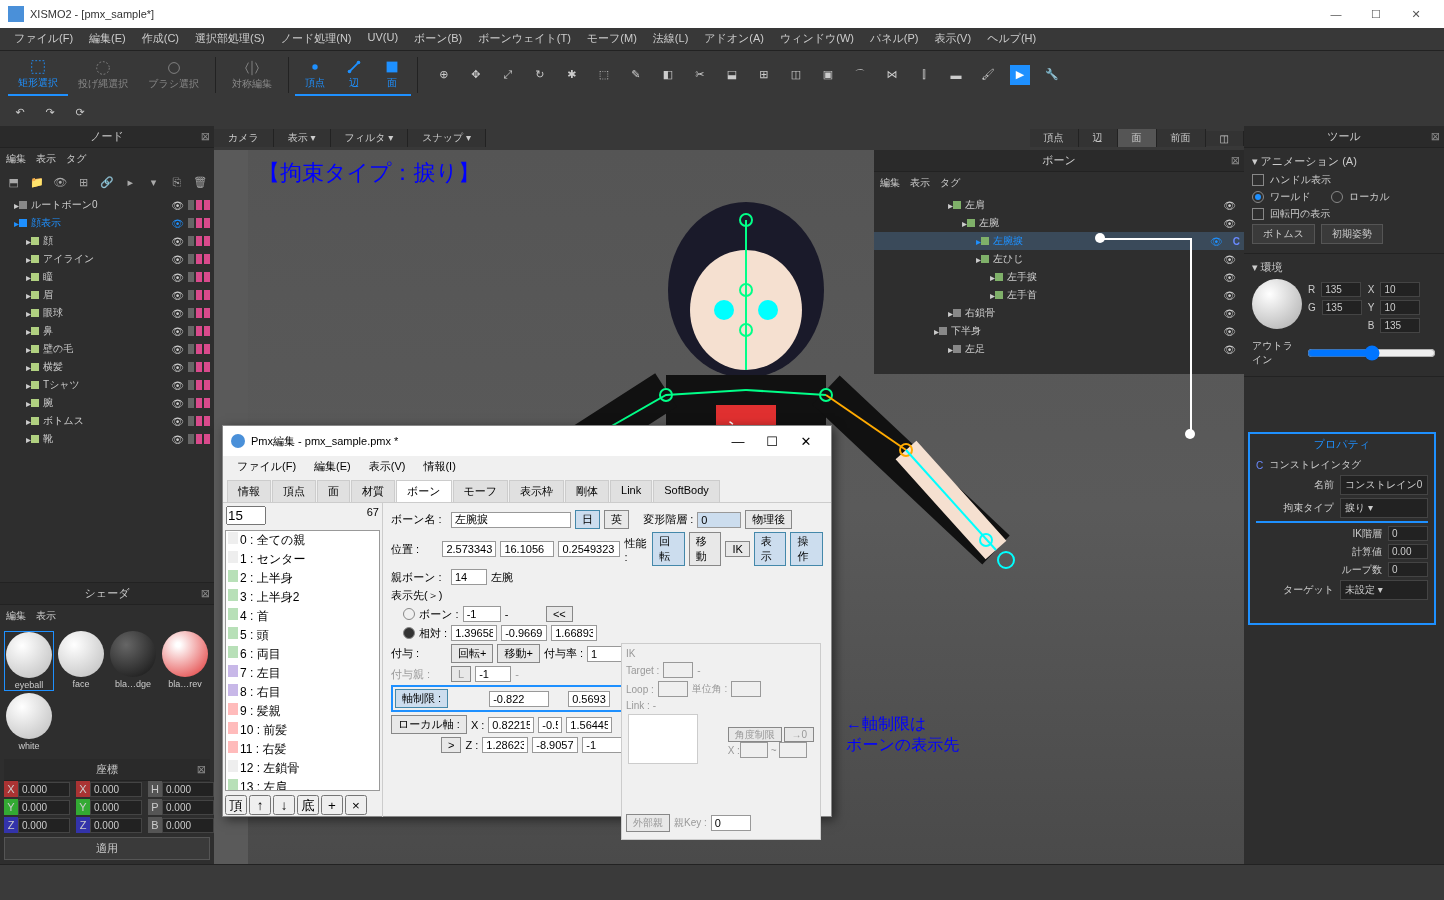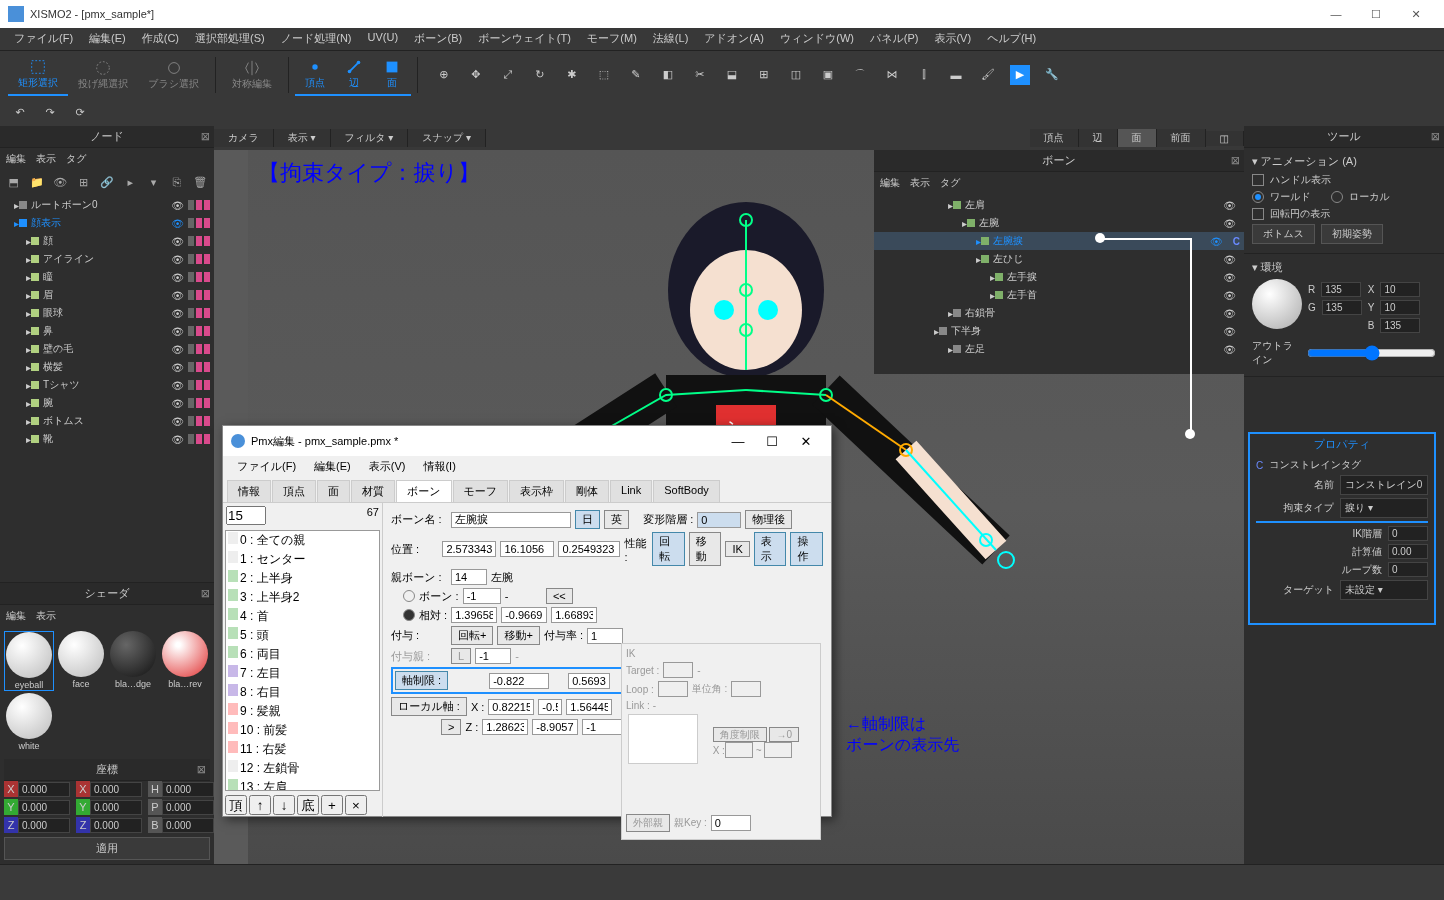--- a/index.html
+++ b/index.html
@@ -642,20 +642,23 @@
           <span class="btn">移動</span>
           <span class="btn">IK</span>
           <span class="btn tog">表示</span>
           <span class="btn tog">操作</span>
         </div>
       <div class="frow">
           <span class="lbl">親ボーン :</span>
           <input type="text" style="width: 36px;" value="14"> 
           <span>左腕</span>
         </div>
+      <div class="frow">
+          <span>表示先(＞)</span>
+        </div>
       <div class="frow" style="padding-left:12px;"><span class="radio"></span> <span>ボーン :</span><input type="text" style="width: 38px;" value="-1"> - &nbsp;&nbsp;&nbsp;&nbsp;&nbsp;&nbsp;&nbsp;&nbsp;&nbsp;&nbsp; <span class="btn">&lt;&lt;</span></div>
       <div class="frow" style="padding-left:12px;">
           <span class="radio" style="background:#333;"></span> 
           <span>相対 :</span>
           <input type="text" style="width: 46px;" value="1.39658">
           <input type="text" style="width: 46px;" value="-0.9669">
           <input type="text" style="width: 46px;" value="1.66893">
         </div>
       <div class="frow">
           <span class="lbl">付与 :</span>
@@ -689,21 +692,21 @@
         <div class="frow">
             <span>Loop :</span>
             <input type="text" style="width: 30px;" disabled=""> 
             <span>単位角 :</span>
             <input type="text" style="width: 30px;" disabled="">
           </div>
         <div class="frow">
             <span>Link :  -</span>
           </div>
         <div style="width:70px;height:50px;border:1px solid #ccc;background:#fff;margin:2px;"></div>
-        <div style="position:absolute;right:21px;top:84px;">
+        <div style="position:absolute;right:6px;top:84px;">
           <span class="btn">角度制限</span> <span class="btn">→0</span><br>
           <span>X :</span><input type="text" style="width: 28px;" disabled=""> ~ <input type="text" style="width: 28px;" disabled="">
         </div>
         <div class="frow" style="margin-top:50px;">
             <span class="btn">外部親</span> 
             <span style="color:#999">親Key :</span>
             <input type="text" style="width: 40px;" value="0">
           </div>
       </div>
     </div>

